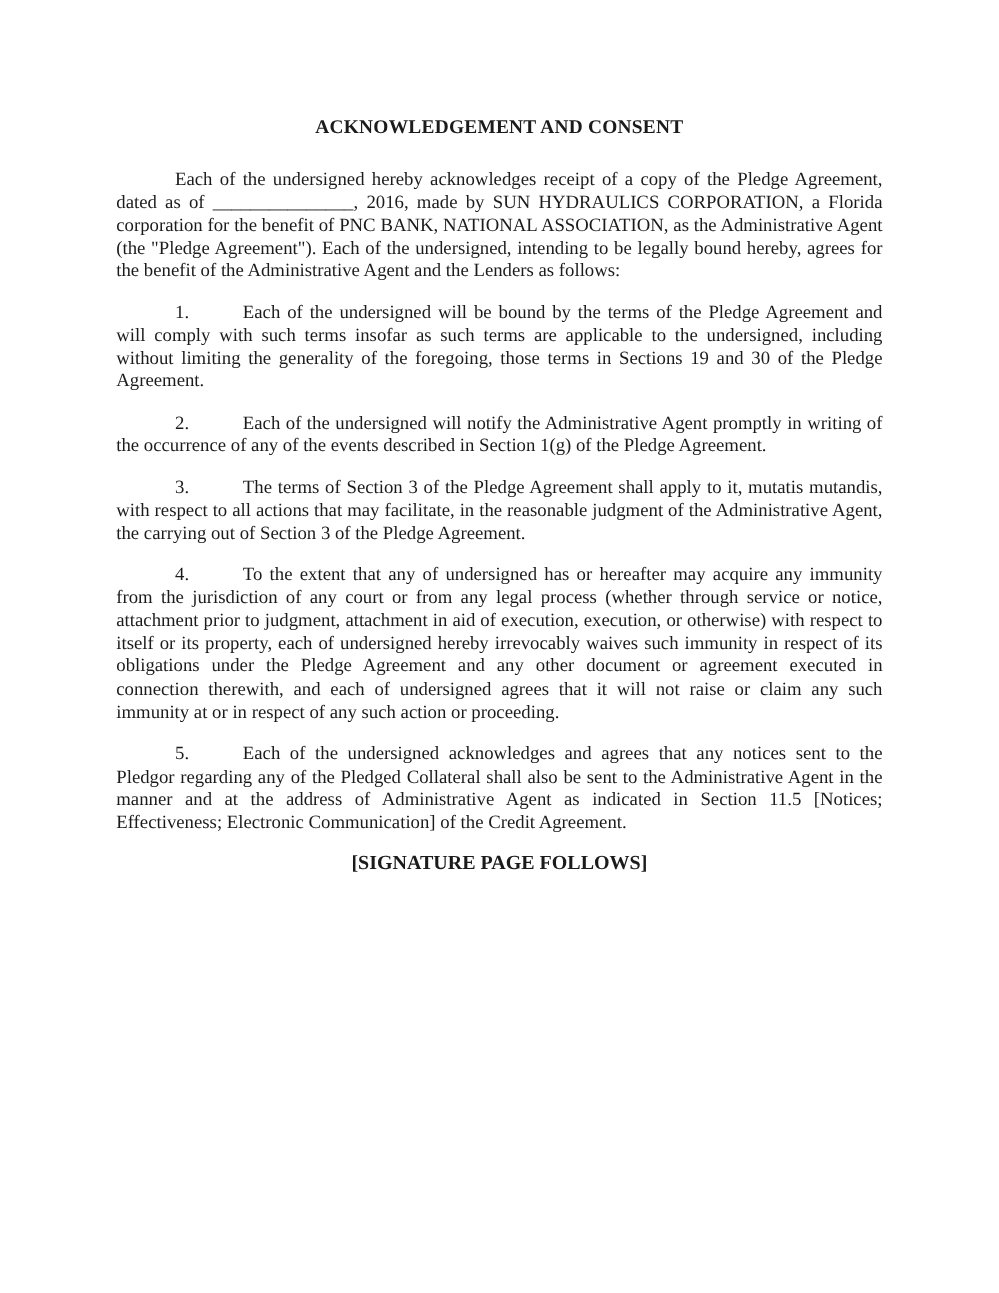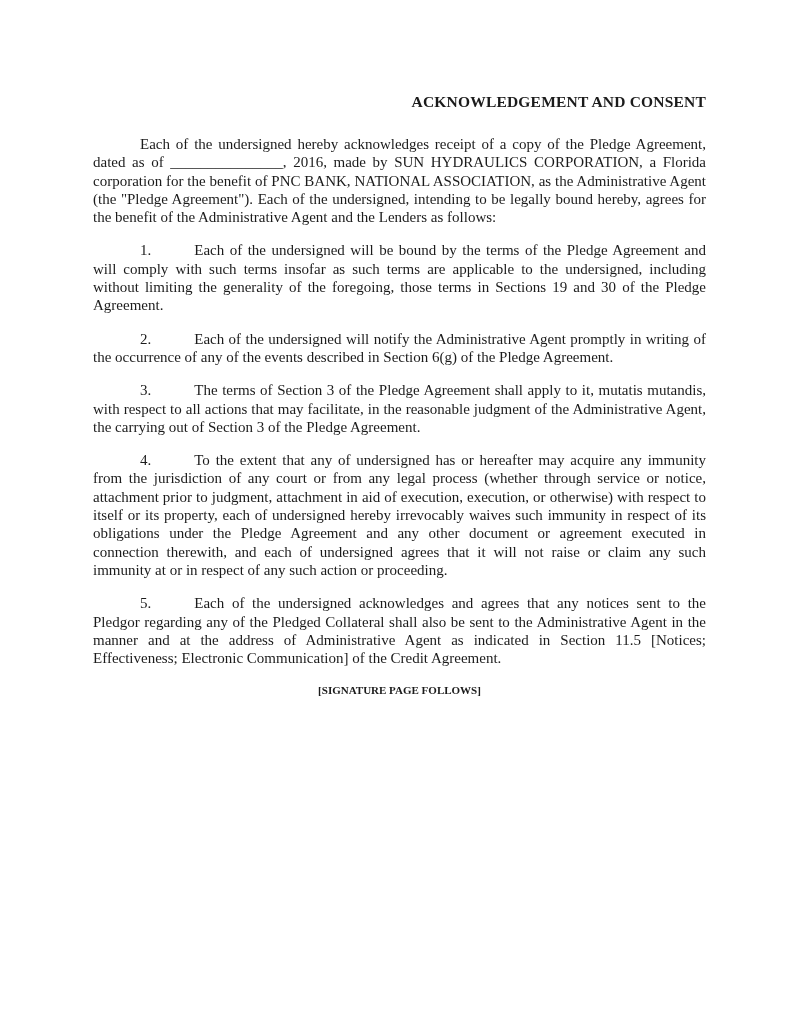--- a/index.html
+++ b/index.html
@@ -16,21 +16,21 @@
     padding: 93px 93px 0 93px;
     font-family: "Liberation Serif", "DejaVu Serif", serif;
     color: #1b1b1b;
     overflow: hidden;
   }
   .doc-title {
     margin: 0 0 25px 0;
     font-size: 15.5px;
     line-height: 17px;
     font-weight: bold;
-    text-align: right;
+    text-align: center;
     letter-spacing: 0.2px;
   }
   .doc-body p.para {
     margin: 0 0 15px 0;
     font-size: 15px;
     line-height: 18.3px;
     text-align: justify;
     text-indent: 47px;
   }
   .para-number {
@@ -38,35 +38,35 @@
   }
   .tab-spacer {
     display: inline-block;
     width: 43px;
   }
   .u {
     text-underline-offset: 2px;
   }
   .doc-footer {
     margin-top: 14px;
-    font-size: 11px;
+    font-size: 16px;
     line-height: 17px;
     font-weight: bold;
     text-align: center;
   }
 </style>
 </head>
 <body>
 
 <div class="page">
   <h1 class="doc-title">ACKNOWLEDGEMENT AND CONSENT</h1>
 
   <div class="doc-body">
       <p class="para"><span class="">Each of the undersigned hereby acknowledges receipt of a copy of the Pledge Agreement, dated as of _______________, 2016, made by SUN HYDRAULICS CORPORATION, a Florida corporation for the benefit of PNC BANK, NATIONAL ASSOCIATION, as the Administrative Agent (the "</span><span class="u">Pledge Agreement</span><span class="">").  Each of the undersigned, intending to be legally bound hereby, agrees for the benefit of the Administrative Agent and the Lenders as follows:</span></p>
       <p class="para"><span class="para-number">1.</span><span class="tab-spacer"></span><span class="">Each of the undersigned will be bound by the terms of the Pledge Agreement and will comply with such terms insofar as such terms are applicable to the undersigned, including without limiting the generality of the foregoing, those terms in Sections 19 and 30 of the Pledge Agreement.</span></p>
-      <p class="para"><span class="para-number">2.</span><span class="tab-spacer"></span><span class="">Each of the undersigned will notify the Administrative Agent promptly in writing of the occurrence of any of the events described in Section 6(g) of the Pledge Agreement.</span></p>
+      <p class="para"><span class="para-number">2.</span><span class="tab-spacer"></span><span class="">Each of the undersigned will notify the Administrative Agent promptly in writing of the occurrence of any of the events described in Section 1(g) of the Pledge Agreement.</span></p>
       <p class="para"><span class="para-number">3.</span><span class="tab-spacer"></span><span class="">The terms of Section 3 of the Pledge Agreement shall apply to it, </span><span class="u">mutatis mutandis</span><span class="">, with respect to all actions that may facilitate, in the reasonable judgment of the Administrative Agent, the carrying out of Section 3 of the Pledge Agreement.</span></p>
       <p class="para"><span class="para-number">4.</span><span class="tab-spacer"></span><span class="">To the extent that any of undersigned has or hereafter may acquire any immunity from the jurisdiction of any court or from any legal process (whether through service or notice, attachment prior to judgment, attachment in aid of execution, execution, or otherwise) with respect to itself or its property, each of undersigned hereby irrevocably waives such immunity in respect of its obligations under the Pledge Agreement and any other document or agreement executed in connection therewith, and each of undersigned agrees that it will not raise or claim any such immunity at or in respect of any such action or proceeding.</span></p>
       <p class="para"><span class="para-number">5.</span><span class="tab-spacer"></span><span class="">Each of the undersigned acknowledges and agrees that any notices sent to the Pledgor regarding any of the Pledged Collateral shall also be sent to the Administrative Agent in the manner and at the address of Administrative Agent as indicated in Section 11.5 [Notices; Effectiveness; Electronic Communication] of the Credit Agreement.</span></p>
     </div>
 
   <div class="doc-footer">[SIGNATURE PAGE FOLLOWS]</div>
 </div>
 
 </body></html>

